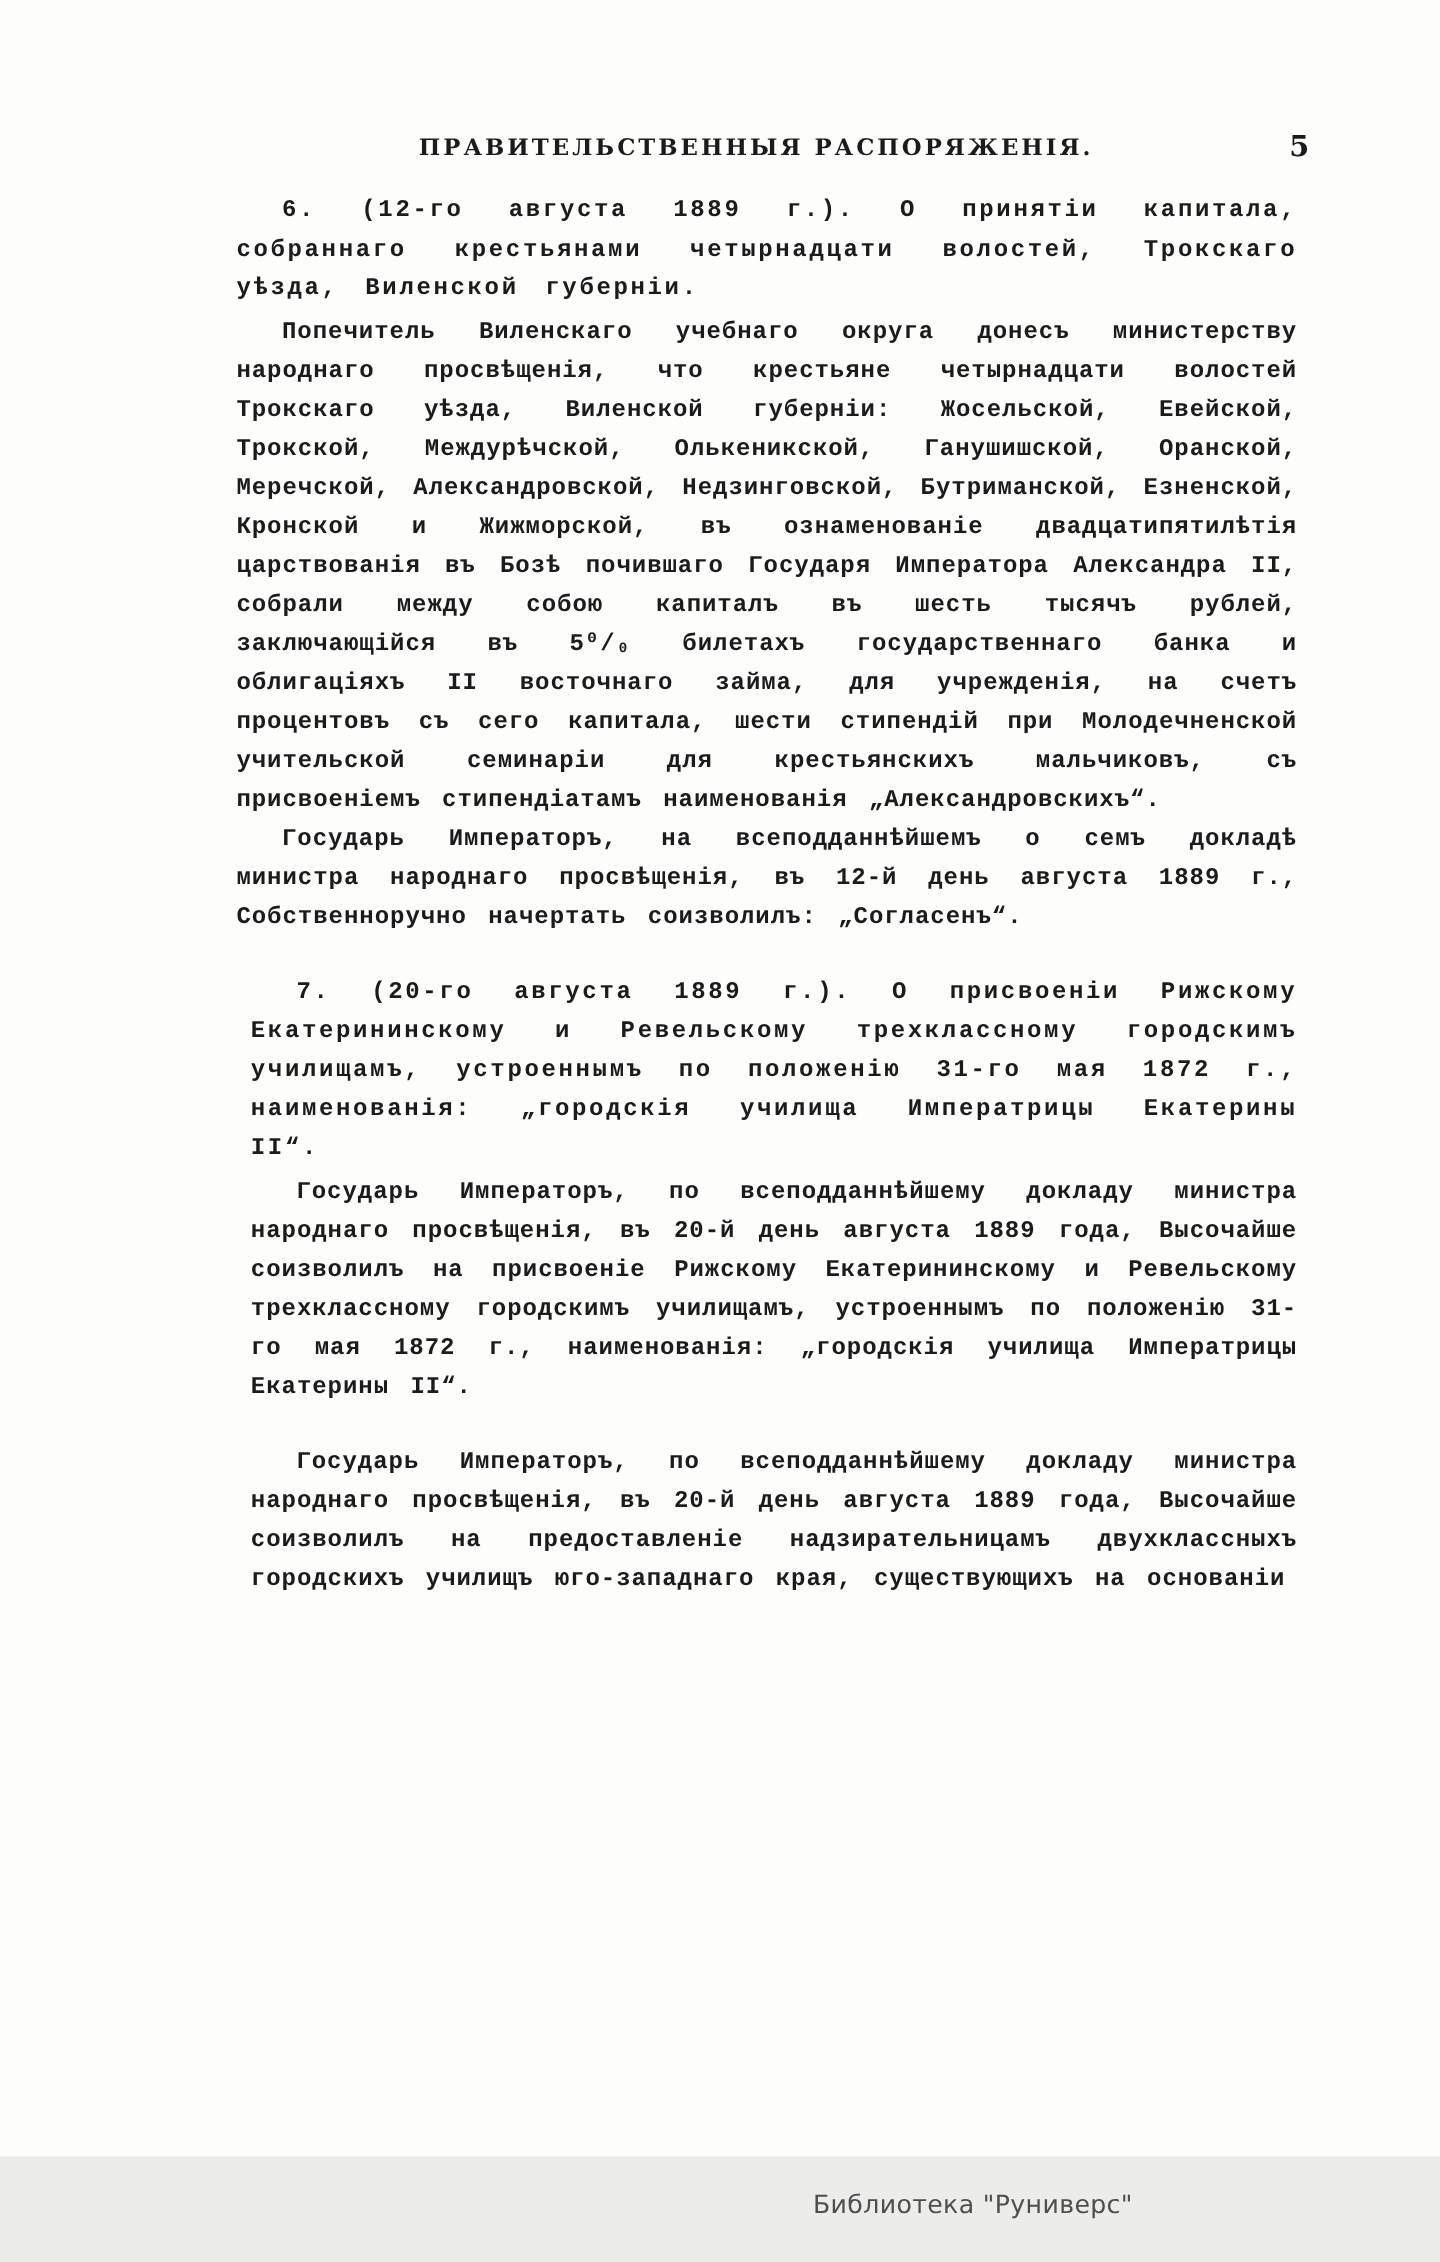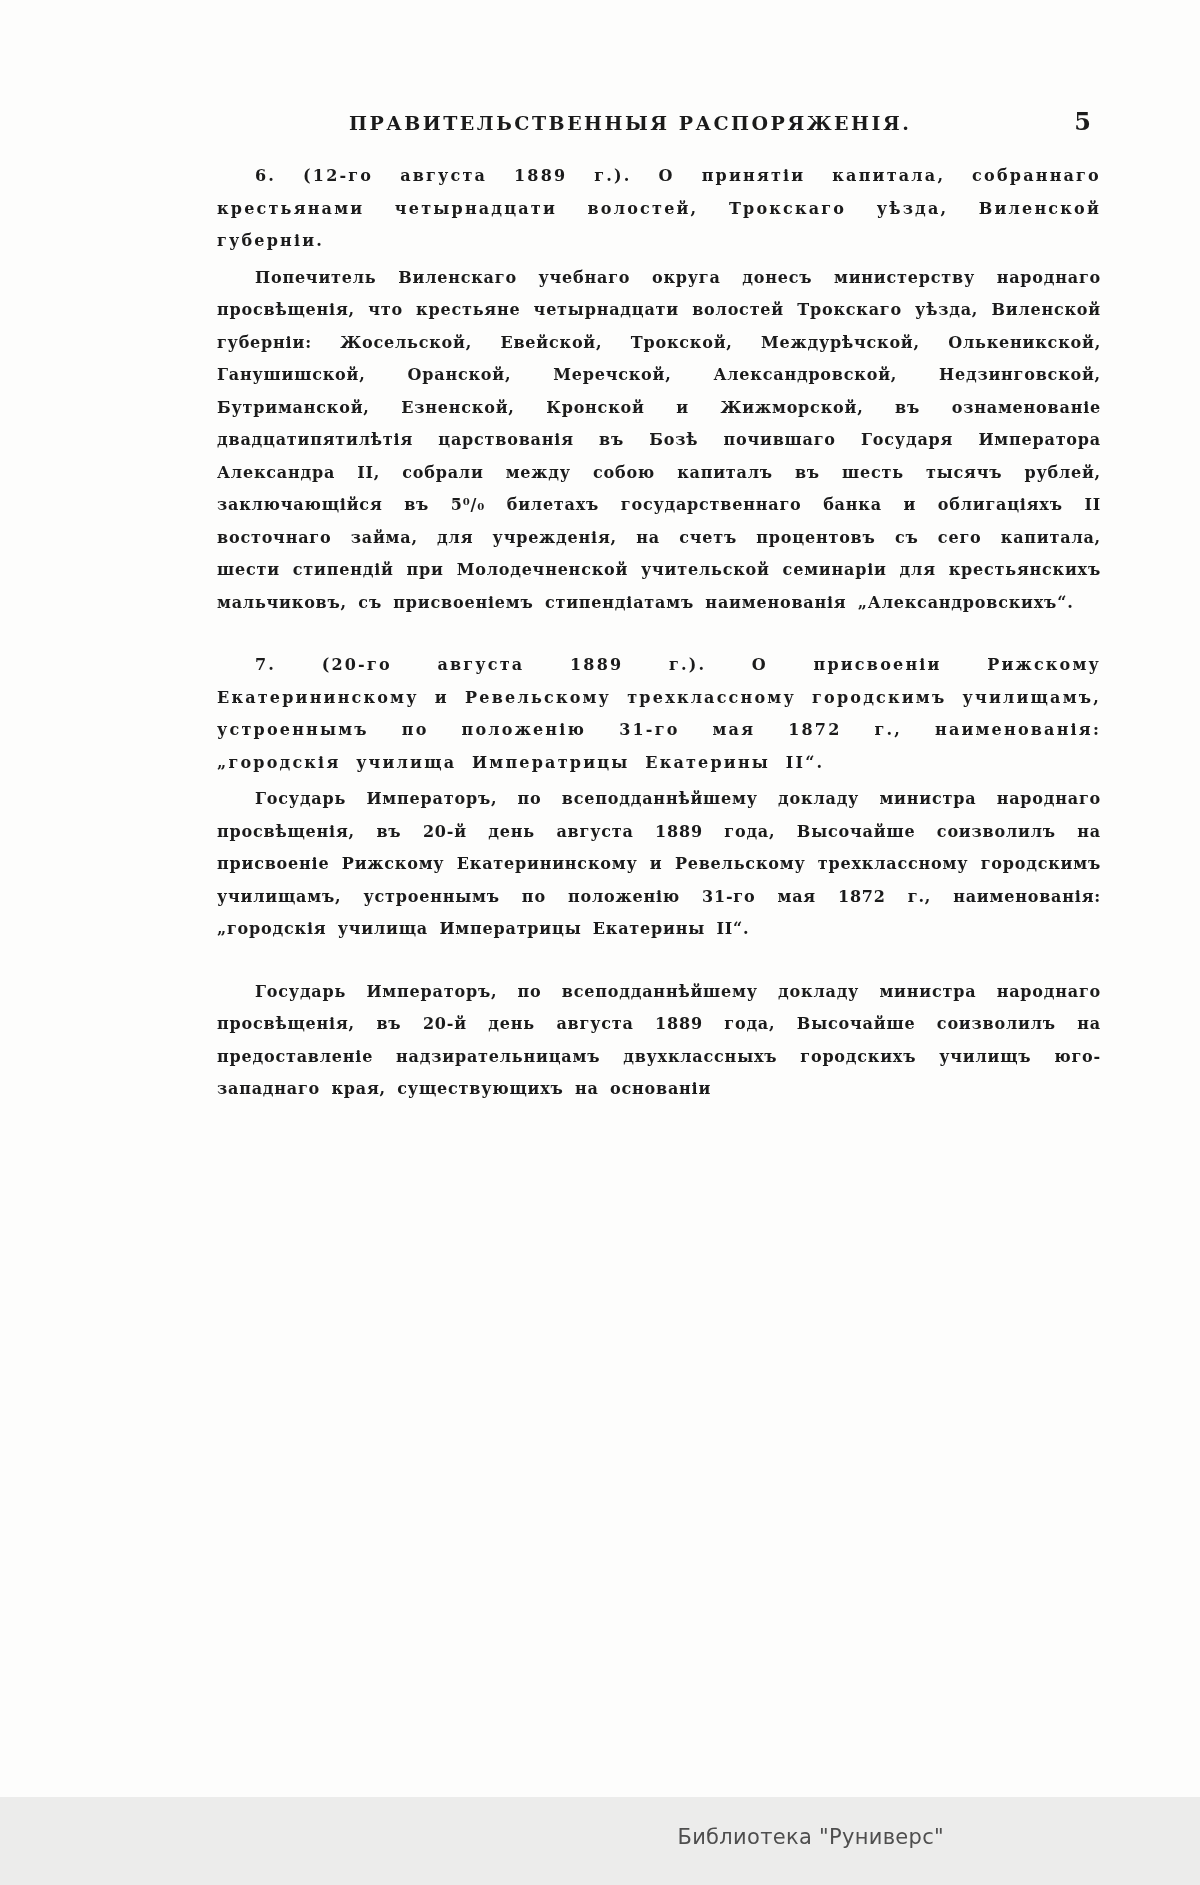--- a/index.html
+++ b/index.html
@@ -31,31 +31,32 @@
     position: absolute;
     right: 6px;
     top: -5px;
     font-size: 24px;
     letter-spacing: 0;
   }
 
   .content {
     position: absolute;
     top: 160px;
-    left: 109px;
+    left: 89px;
     width: 992px;
-    font-size: 16px;
+    font-size: 20px;
     line-height: 32.5px;
     text-align: justify;
     letter-spacing: 0.8px;
     word-spacing: 5px;
+    font-family: Liberation Mono, monospace;
   }
 
   .section { margin: 0; }
-  .section + .section { margin-top: 30px; }
+  .section + .section { margin-top: 30px; margin-left: 12px; }
 
   .section-heading {
     margin: 0 0 4px 0;
     text-indent: 38px;
     letter-spacing: 2.2px;
     word-spacing: 8px;
   }
 
   .body-paragraph {
     margin: 0;
@@ -89,20 +90,21 @@
   <div class="page-header">
     <span class="running-title">ПРАВИТЕЛЬСТВЕННЫЯ РАСПОРЯЖЕНІЯ.</span>
     <span class="page-number">5</span>
   </div>
 
   <div class="content">
 
     <div class="section">
       <p class="section-heading">6. (12-го августа 1889 г.). О принятіи капитала, собраннаго крестьянами четырнадцати волостей, Трокскаго уѣзда, Виленской губерніи.</p>
       <p class="body-paragraph">Попечитель Виленскаго учебнаго округа донесъ министерству народнаго просвѣщенія, что крестьяне четырнадцати волостей Трокскаго уѣзда, Виленской губерніи: Жосельской, Евейской, Трокской, Междурѣчской, Олькеникской, Ганушишской, Оранской, Меречской, Александровской, Недзинговской, Бутриманской, Езненской, Кронской и Жижморской, въ ознаменованіе двадцатипятилѣтія царствованія въ Бозѣ почившаго Государя Императора Александра II, собрали между собою капиталъ въ шесть тысячъ рублей, заключающійся въ 5⁰/₀ билетахъ государственнаго банка и облигаціяхъ II восточнаго займа, для учрежденія, на счетъ процентовъ съ сего капитала, шести стипендій при Молодечненской учительской семинаріи для крестьянскихъ мальчиковъ, съ присвоеніемъ стипендіатамъ наименованія „Александровскихъ“.</p>
+      <p class="body-paragraph">Государь Императоръ, на всеподданнѣйшемъ о семъ докладѣ министра народнаго просвѣщенія, въ 12-й день августа 1889 г., Собственноручно начертать соизволилъ: „Согласенъ“.</p>
     </div>
 
     <div class="section">
       <p class="section-heading">7. (20-го августа 1889 г.). О присвоеніи Рижскому Екатерининскому и Ревельскому трехклассному городскимъ училищамъ, устроеннымъ по положенію 31-го мая 1872 г., наименованія: „городскія училища Императрицы Екатерины II“.</p>
       <p class="body-paragraph">Государь Императоръ, по всеподданнѣйшему докладу министра народнаго просвѣщенія, въ 20-й день августа 1889 года, Высочайше соизволилъ на присвоеніе Рижскому Екатерининскому и Ревельскому трехклассному городскимъ училищамъ, устроеннымъ по положенію 31-го мая 1872 г., наименованія: „городскія училища Императрицы Екатерины II“.</p>
     </div>
 
     <div class="section">
       <p class="body-paragraph">Государь Императоръ, по всеподданнѣйшему докладу министра народнаго просвѣщенія, въ 20-й день августа 1889 года, Высочайше соизволилъ на предоставленіе надзирательницамъ двухклассныхъ городскихъ училищъ юго-западнаго края, существующихъ на основаніи</p>
     </div>

